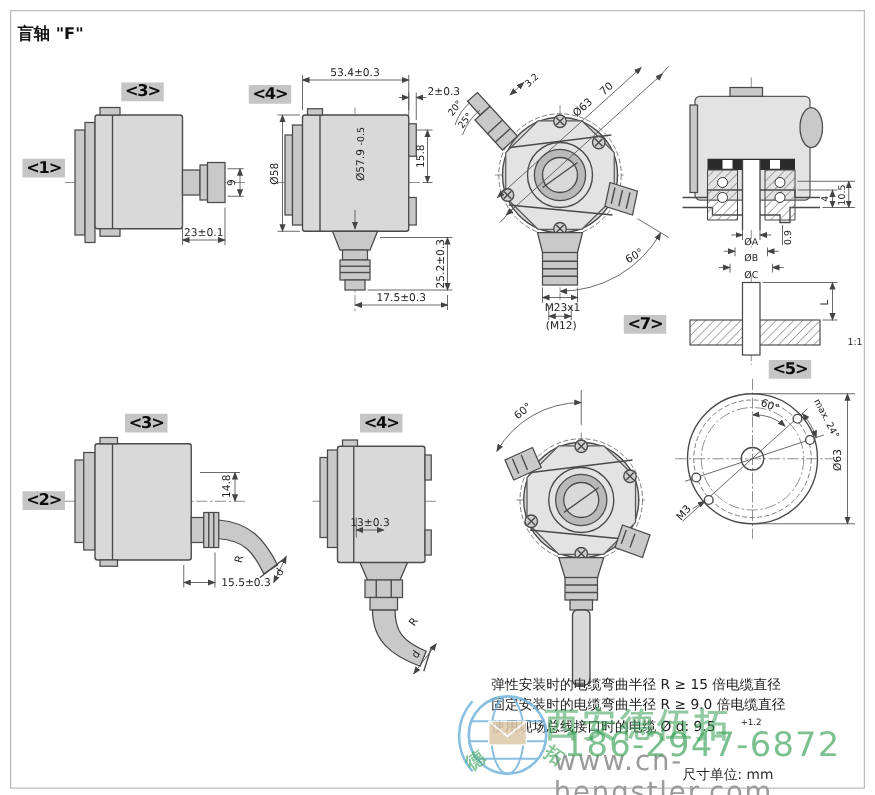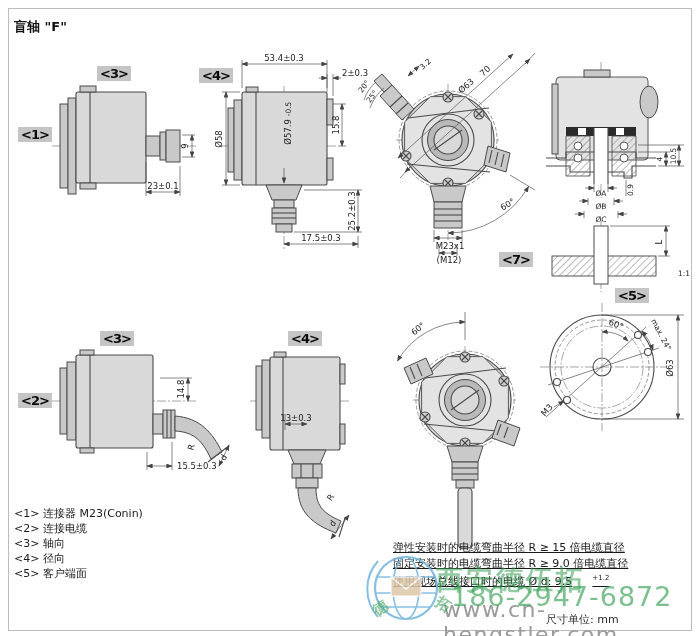--- a/index.html
+++ b/index.html
@@ -13,21 +13,21 @@
   .ln{fill:none;stroke:#4a4a4a;stroke-width:1.1;}
   .body{fill:#d9d9d9;stroke:#4a4a4a;stroke-width:1.1;}
   .body2{fill:#c9c9c9;stroke:#4a4a4a;stroke-width:1;}
   .lite{fill:#e3e3e3;stroke:#5a5a5a;stroke-width:1;}
   .dim{stroke:#555;stroke-width:0.7;fill:none;}
   .cl{stroke:#808080;stroke-width:0.7;stroke-dasharray:9 2 2 2;fill:none;}
   .dsh{stroke:#6a6a6a;stroke-width:0.7;stroke-dasharray:4 2;fill:none;}
   text.dt{font:8.5px "DejaVu Sans",sans-serif;fill:#222;}
   text.dt2{font:7.5px "DejaVu Sans",sans-serif;fill:#222;}
   .legend{position:absolute;left:14px;top:506px;font:11px "DejaVu Sans",sans-serif;color:#1a1a1a;line-height:15px;}
-  .notes{position:absolute;left:393px;top:540px;font:11px "DejaVu Sans",sans-serif;color:#1a1a1a;line-height:15.5px;z-index:2;text-decoration:underline;}
+  .notes{position:absolute;left:393px;top:540px;font:11px "DejaVu Sans",sans-serif;color:#1a1a1a;line-height:15.5px;z-index:2;}
   .notes sup{font-size:7px;margin-left:20px;}
   .wm-company{position:absolute;left:436px;top:562px;font:bold 27px "DejaVu Sans",sans-serif;
               color:rgba(54,158,84,0.55);letter-spacing:3px;z-index:3;}
   .wm-phone{position:absolute;left:451px;top:581px;font:27px "DejaVu Sans",sans-serif;
             color:rgba(54,158,84,0.65);letter-spacing:1px;z-index:3;}
   .wm-site{position:absolute;left:443px;top:597px;font:22px "DejaVu Sans",sans-serif;
            color:#9b9b9b;letter-spacing:1.5px;z-index:1;}
   .units{position:absolute;left:546px;top:612px;font:11px "DejaVu Sans",sans-serif;color:#2a2a2a;z-index:4;text-align:right;}
   .logo{position:absolute;left:366px;top:553px;z-index:2;opacity:.85;}
   .seal{font:bold 15px "DejaVu Sans",sans-serif;fill:rgba(54,158,84,0.7);}
@@ -390,27 +390,20 @@
       <line class="dim" x1="602" y1="315" x2="684" y2="315"></line>
       <line class="dim" x1="602" y1="419" x2="684" y2="419"></line>
       <line class="dim" x1="678" y1="315" x2="678" y2="419" marker-start="url(#ar)" marker-end="url(#ar)"></line>
       <text class="dt" x="673" y="368" text-anchor="middle" transform="rotate(-90 673 368)">Ø63</text>
 
       <line class="dim" x1="554" y1="407" x2="564" y2="401" marker-end="url(#ar)"></line>
       <text class="dt" x="549" y="412" text-anchor="middle" transform="rotate(-48 549 412)">M3</text>
     </g>
   </svg>
 
-  <div class="legend">
-    <div>&lt;1&gt; 连接器 M23(Conin)</div>
-    <div>&lt;2&gt; 连接电缆</div>
-    <div>&lt;3&gt; 轴向</div>
-    <div>&lt;4&gt; 径向</div>
-    <div>&lt;5&gt; 客户端面</div>
-  </div>
 
   <div class="notes">
     <div>弹性安装时的电缆弯曲半径 R ≥ 15 倍电缆直径</div>
     <div>固定安装时的电缆弯曲半径 R ≥ 9.0 倍电缆直径</div>
     <div><span>使用现场总线接口时的电缆 Ø d: 9.5</span><sup>+1.2</sup></div>
   </div>
 
   <svg class="logo" width="112" height="80" viewBox="0 0 112 80">
     <path d="M12,8 A42,42 0 0 0 12,64" fill="none" stroke="#74b4dc" stroke-width="2"></path>
     <circle cx="40" cy="35" r="31" fill="none" stroke="#74b4dc" stroke-width="2.2"></circle>

